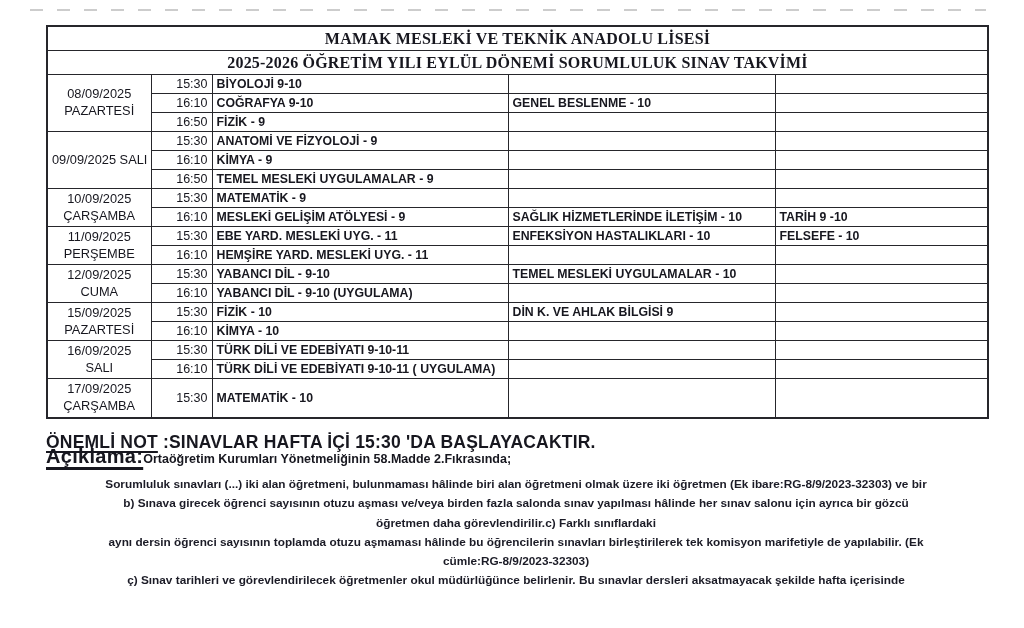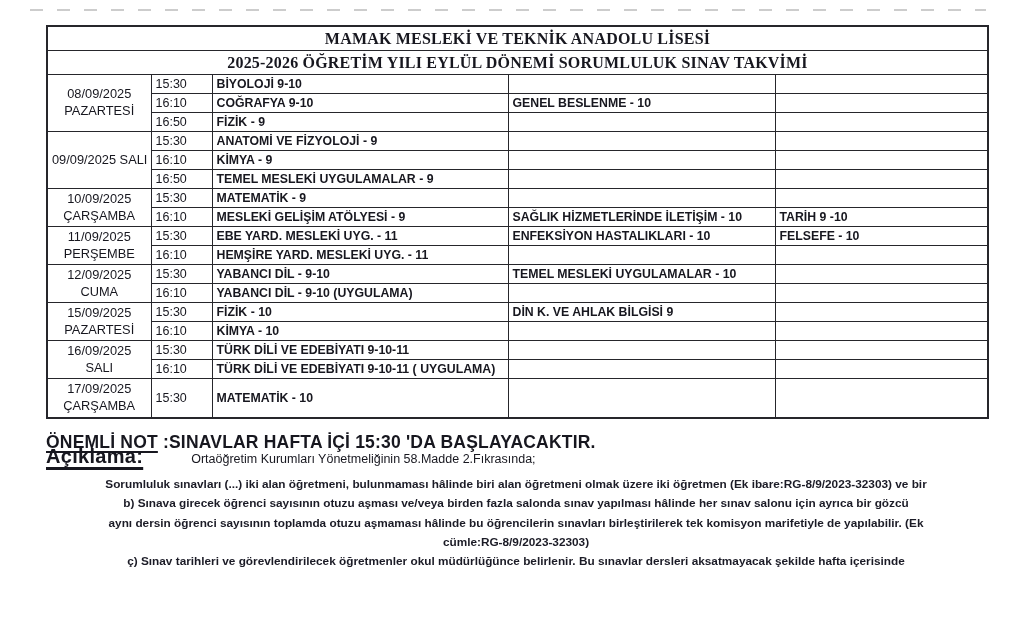--- a/index.html
+++ b/index.html
@@ -31,40 +31,40 @@
   th.htitle{
     font-family:"Liberation Serif",serif;
     font-weight:bold;font-size:16px;text-align:center;height:23px;
     letter-spacing:.2px;
   }
   tbody tr{height:19px;}
   tbody tr.tall{height:39px;border-radius:12px;}
   td.date-cell{
     text-align:center;font-size:12.8px;line-height:1.3;white-space:normal;
   }
-  td.time-cell{text-align:left;font-size:12.5px;}
+  td.time-cell{text-align:right;font-size:12.5px;}
   td.subject-cell,td.extra-cell-1,td.extra-cell-2{font-size:12.3px;text-align:left;font-weight:bold;}
 
   .important-note{
     position:absolute;left:46px;top:432px;
     font-size:17.5px;font-weight:bold;letter-spacing:.2px;
   }
   .important-note .ulabel{
     text-decoration:underline;text-decoration-thickness:2px;text-underline-offset:3px;
   }
   .aciklama{
     position:absolute;left:46px;top:445px;
   }
   .aciklama .ulabel{
     font-size:20px;font-weight:bold;
     text-decoration:underline;text-decoration-thickness:2.5px;text-underline-offset:4px;
     letter-spacing:.3px;
   }
   .aciklama .intro{
-    font-size:12.5px;font-weight:normal;margin-left:48px;
+    font-size:12.5px;font-weight:bold;
   }
   .note-lines{
     position:absolute;left:25px;top:477px;width:982px;
     font-size:11.8px;font-weight:bold;color:#1b1b26;
   }
   .note-line{display:flex;justify-content:center;height:19.3px;align-items:baseline;}
 </style>
 </head>
 <body>
 
@@ -235,20 +235,24 @@
   </div>
 
   <div class="note-lines">
       <div class="note-line">
         <span>Sorumluluk sınavları (...) iki alan öğretmeni, bulunmaması hâlinde biri alan öğretmeni olmak üzere iki öğretmen (Ek ibare:RG-8/9/2023-32303) ve bir</span>
       </div>
       <div class="note-line">
         <span>b) Sınava girecek öğrenci sayısının otuzu aşması ve/veya birden fazla salonda sınav yapılması hâlinde her sınav salonu için ayrıca bir gözcü</span>
       </div>
       <div class="note-line">
+        <span>öğretmen daha görevlendirilir.</span>
+        <span>c) Farklı sınıflardaki</span>
+      </div>
+      <div class="note-line">
         <span>aynı dersin öğrenci sayısının toplamda otuzu aşmaması hâlinde bu öğrencilerin sınavları birleştirilerek tek komisyon marifetiyle de yapılabilir. (Ek</span>
       </div>
       <div class="note-line">
         <span>cümle:RG-8/9/2023-32303)</span>
       </div>
       <div class="note-line">
         <span>ç) Sınav tarihleri ve görevlendirilecek öğretmenler okul müdürlüğünce belirlenir. Bu sınavlar dersleri aksatmayacak şekilde hafta içerisinde</span>
       </div>
     </div>
 

